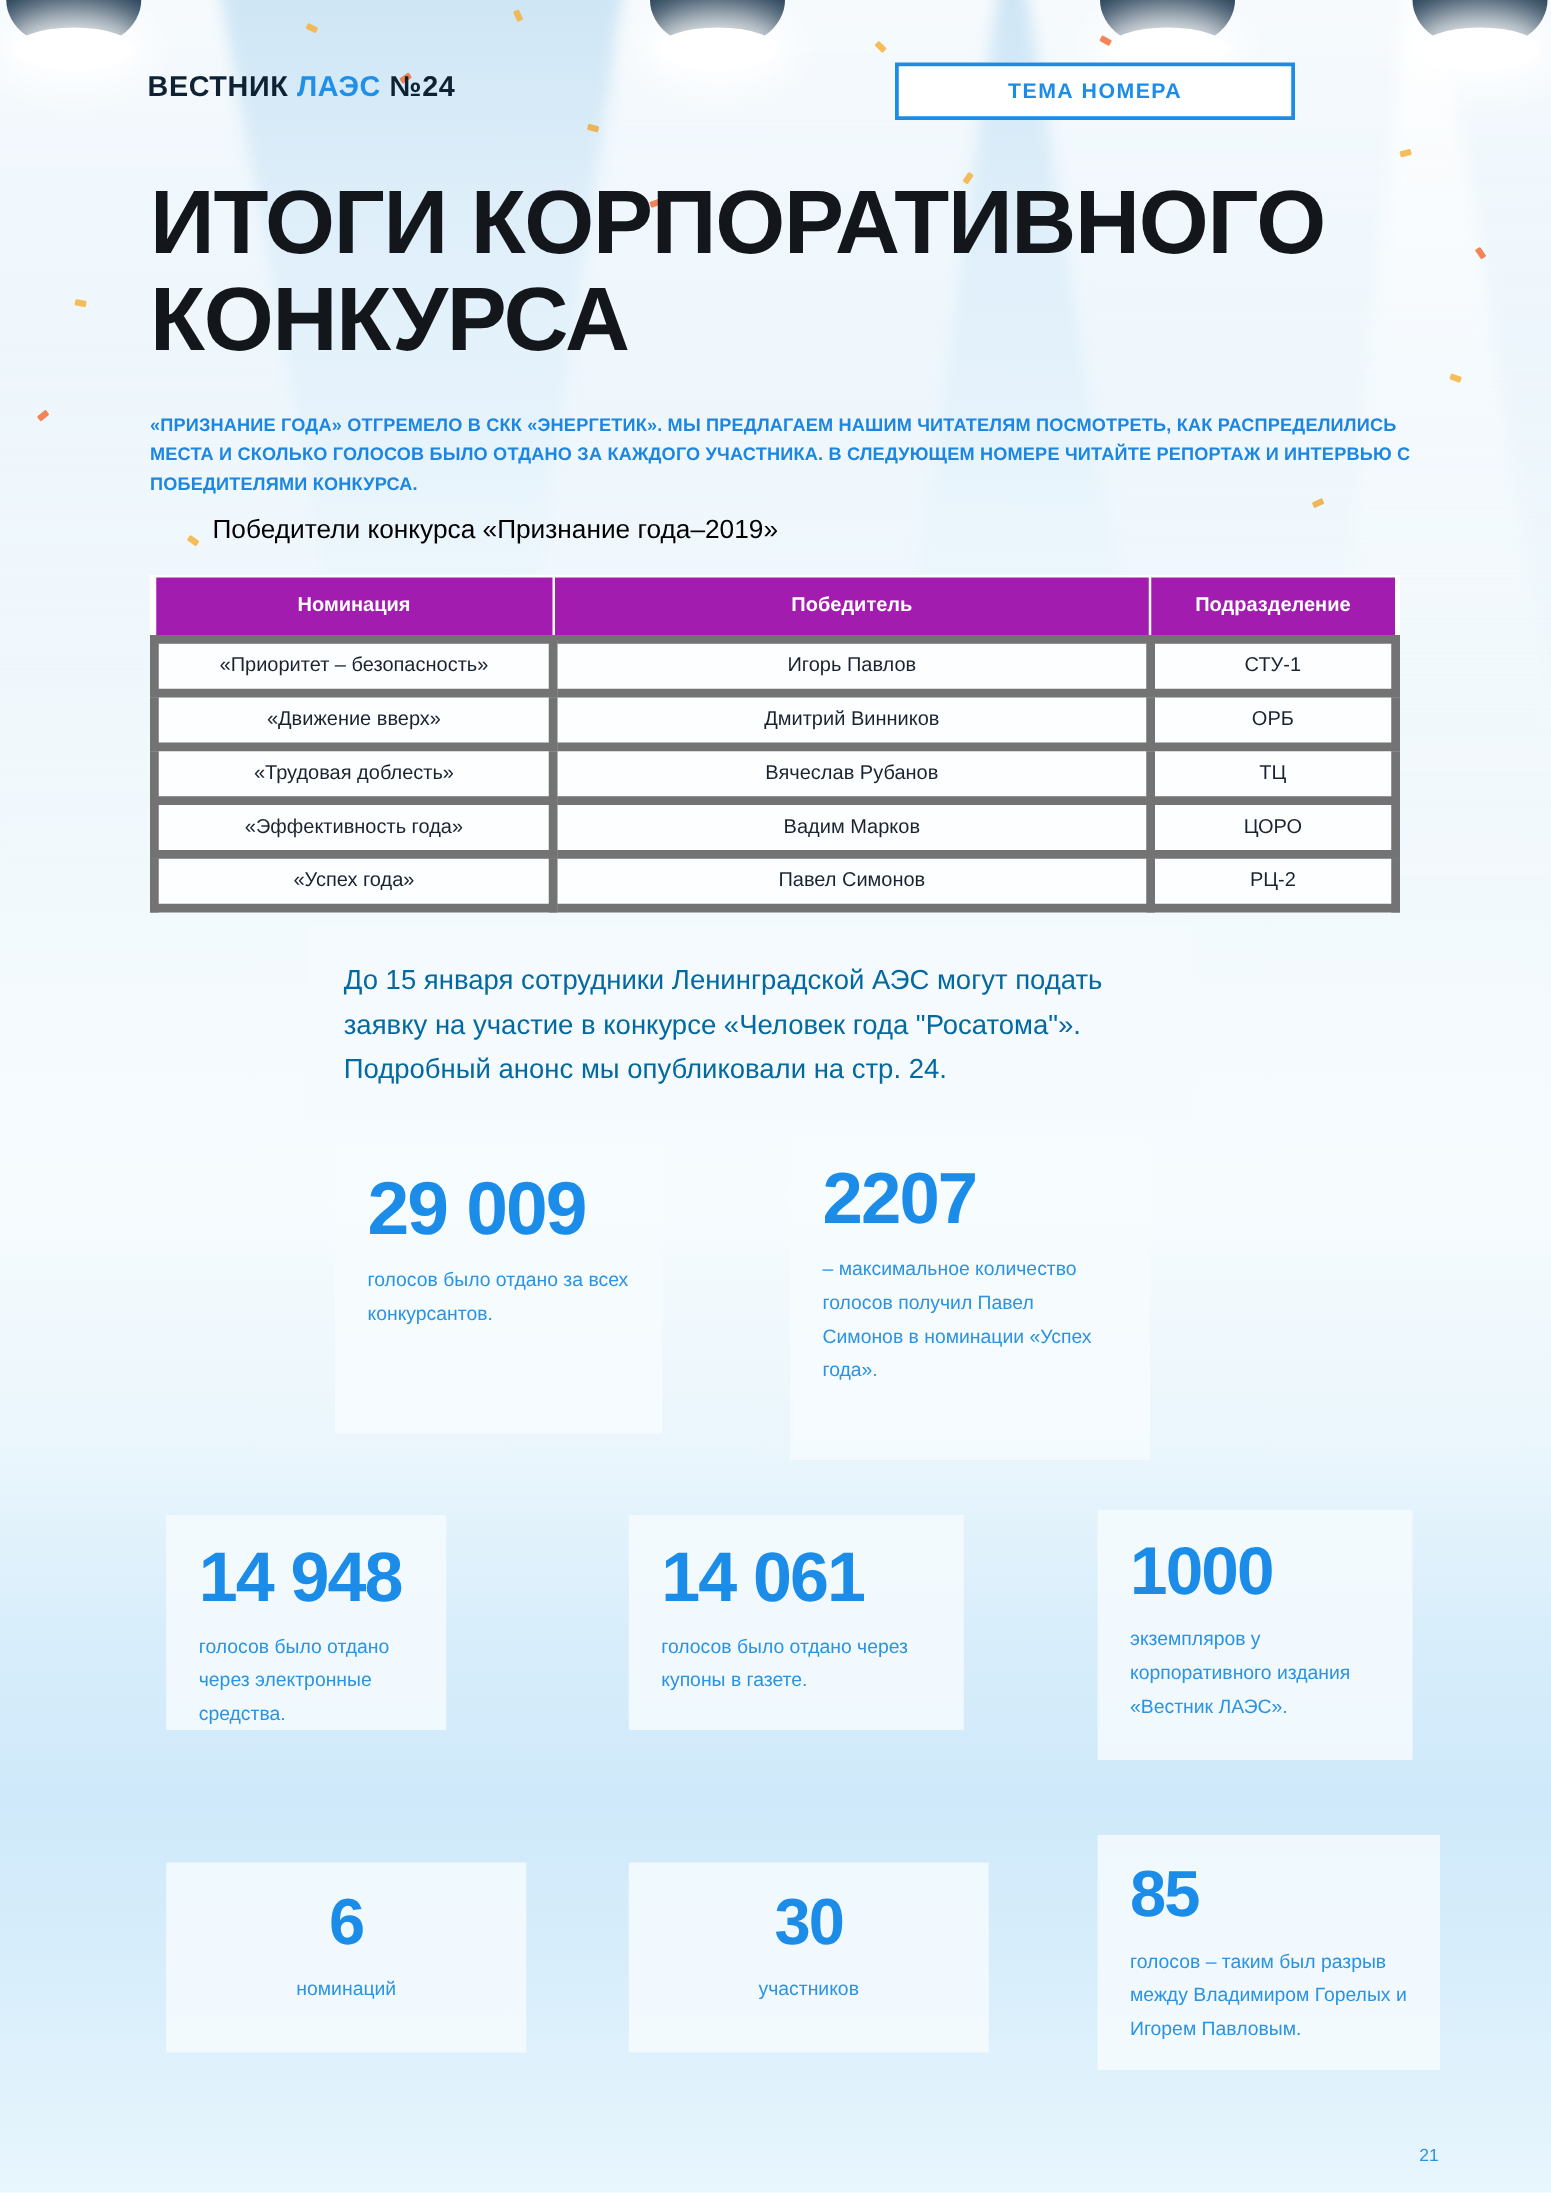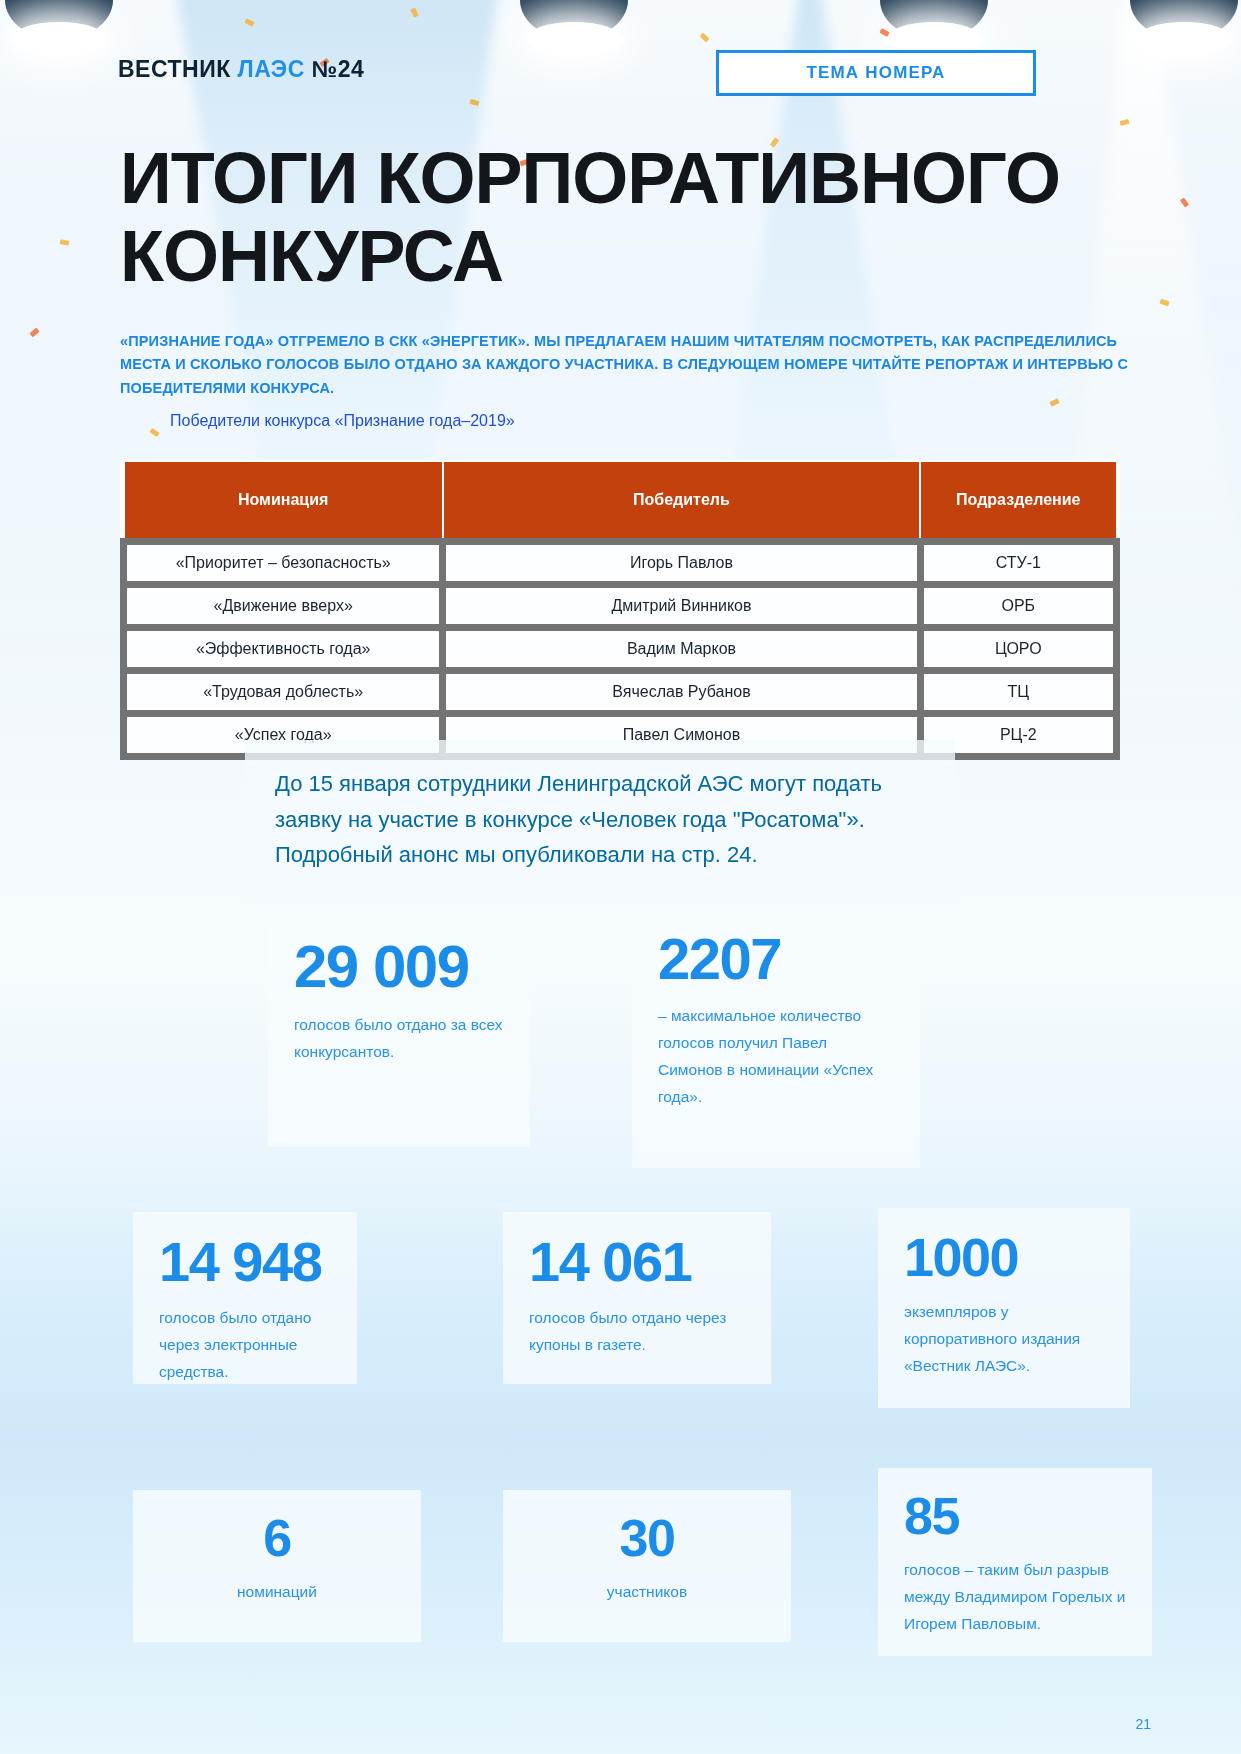--- a/index.html
+++ b/index.html
@@ -84,36 +84,36 @@
   .lead {
     position: absolute; top: 330px; left: 120px;
     width: 1020px;
     font-size: 14.5px; line-height: 1.62;
     color: #1c86e0; font-weight: bold; letter-spacing: .15px;
     text-transform: uppercase;
   }
 
   .table-caption {
     position: absolute; top: 412px; left: 170px;
-    font-size: 16px; color: #1d4ed8;
+    font-size: 21px; color: #000000;
   }
 
   
   table.winners {
     position: absolute; top: 460px; left: 120px;
     width: 1000px;
     border-collapse: collapse;
     background: #ffffff;
   }
   table.winners th {
-    background: #c2410c;
+    background: #a21caf;
     color: #ffffff;
     font-size: 16px;
     font-weight: bold;
-    padding: 29px 6px;
+    padding: 14px 6px;
     border: 2px solid #ffffff;
   }
   table.winners td {
     font-size: 16px;
     color: #1a2430;
     text-align: center;
     padding: 9px 6px;
     border: 7px solid #737373;
     background: #fdfeff;
   }
@@ -254,30 +254,30 @@
       <td>«Приоритет – безопасность»</td>
       <td>Игорь Павлов</td>
       <td>СТУ-1</td>
     </tr>
     <tr>
       <td>«Движение вверх»</td>
       <td>Дмитрий Винников</td>
       <td>ОРБ</td>
     </tr>
     <tr>
+      <td>«Трудовая доблесть»</td>
+      <td>Вячеслав Рубанов</td>
+      <td>ТЦ</td>
+    </tr>
+    <tr>
       <td>«Эффективность года»</td>
       <td>Вадим Марков</td>
       <td>ЦОРО</td>
     </tr>
     <tr>
-      <td>«Трудовая доблесть»</td>
-      <td>Вячеслав Рубанов</td>
-      <td>ТЦ</td>
-    </tr>
-    <tr>
       <td>«Успех года»</td>
       <td>Павел Симонов</td>
       <td>РЦ-2</td>
     </tr>
   </tbody>
 </table>
 
 <div class="note">До 15 января сотрудники Ленинградской АЭС могут подать заявку на участие в конкурсе «Человек года "Росатома"». Подробный анонс мы опубликовали на стр. 24.</div>
 
 <div class="card" id="card-total">

